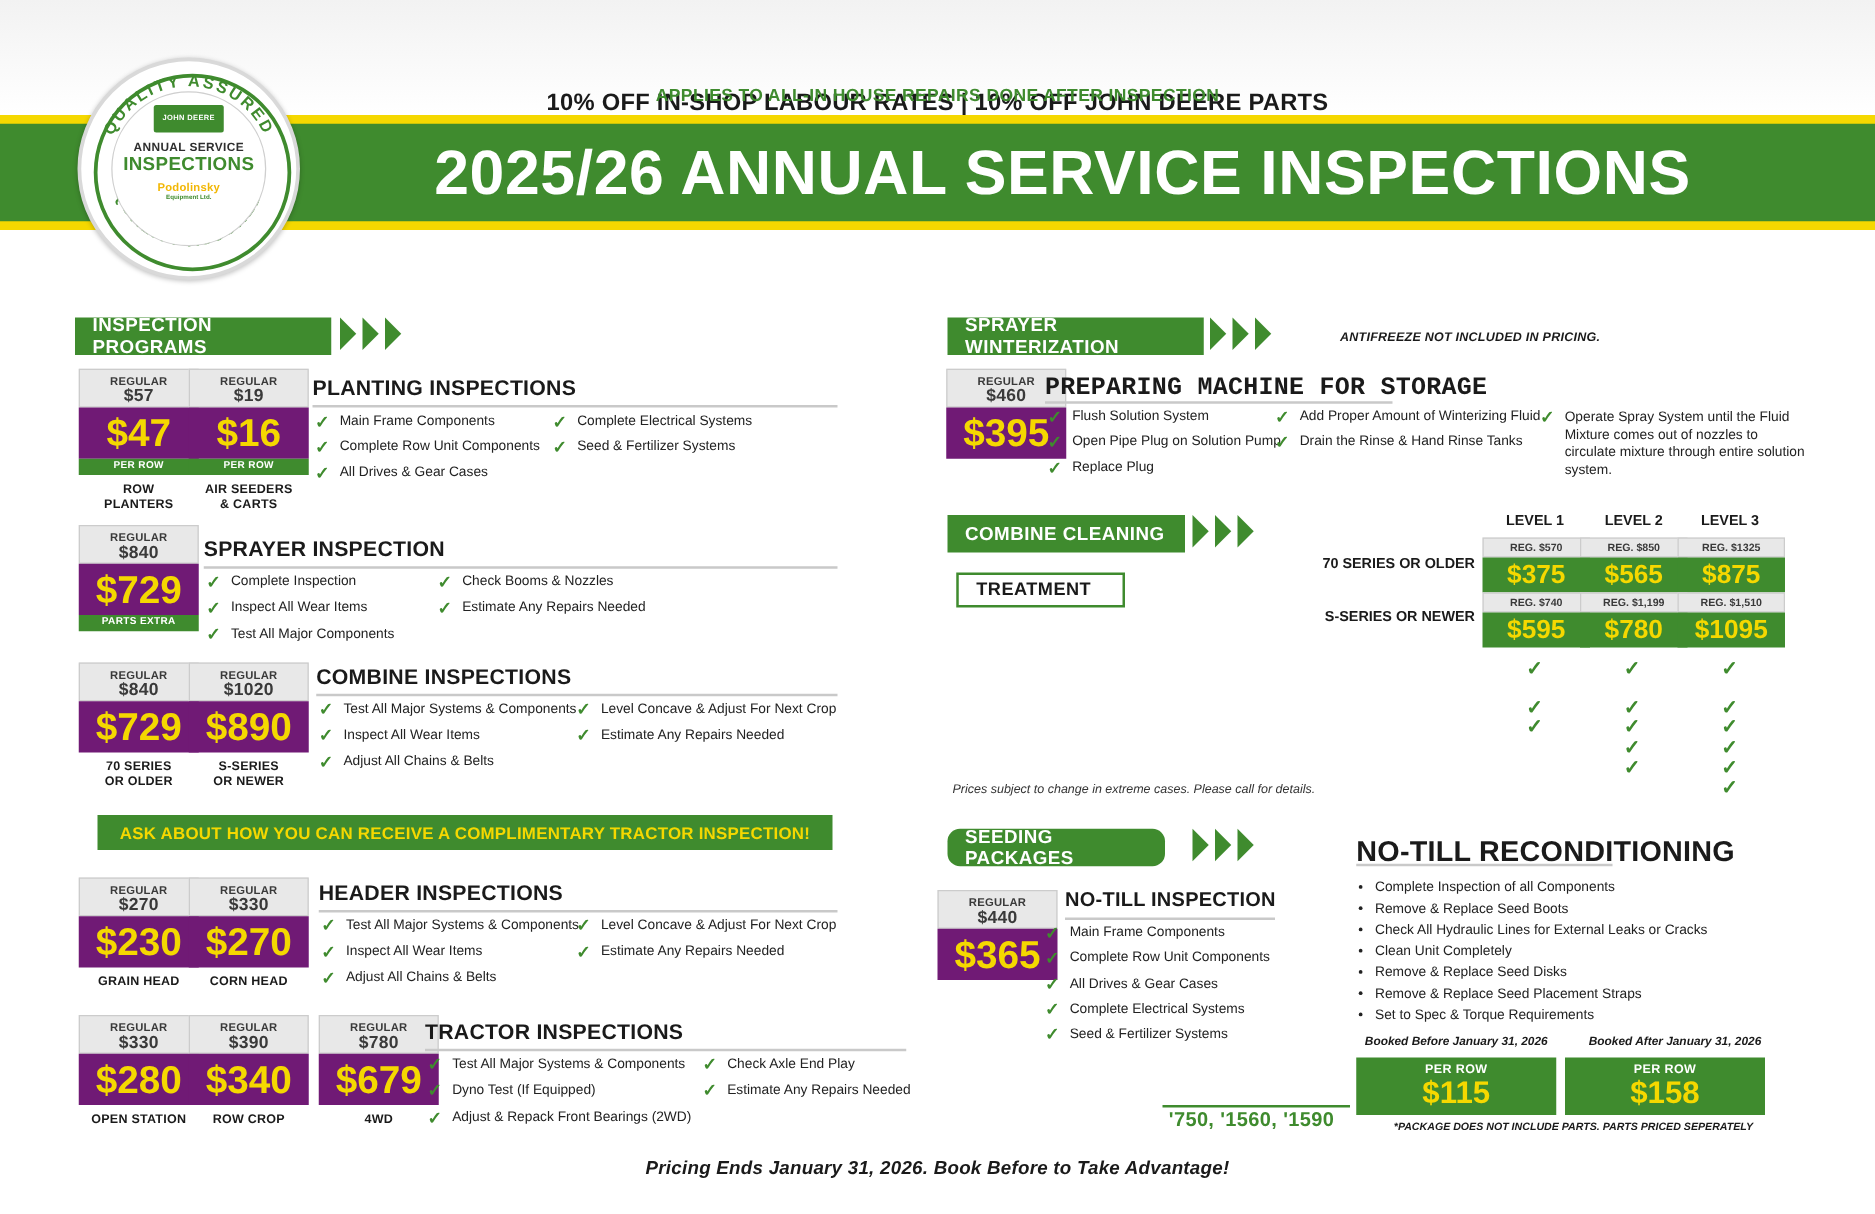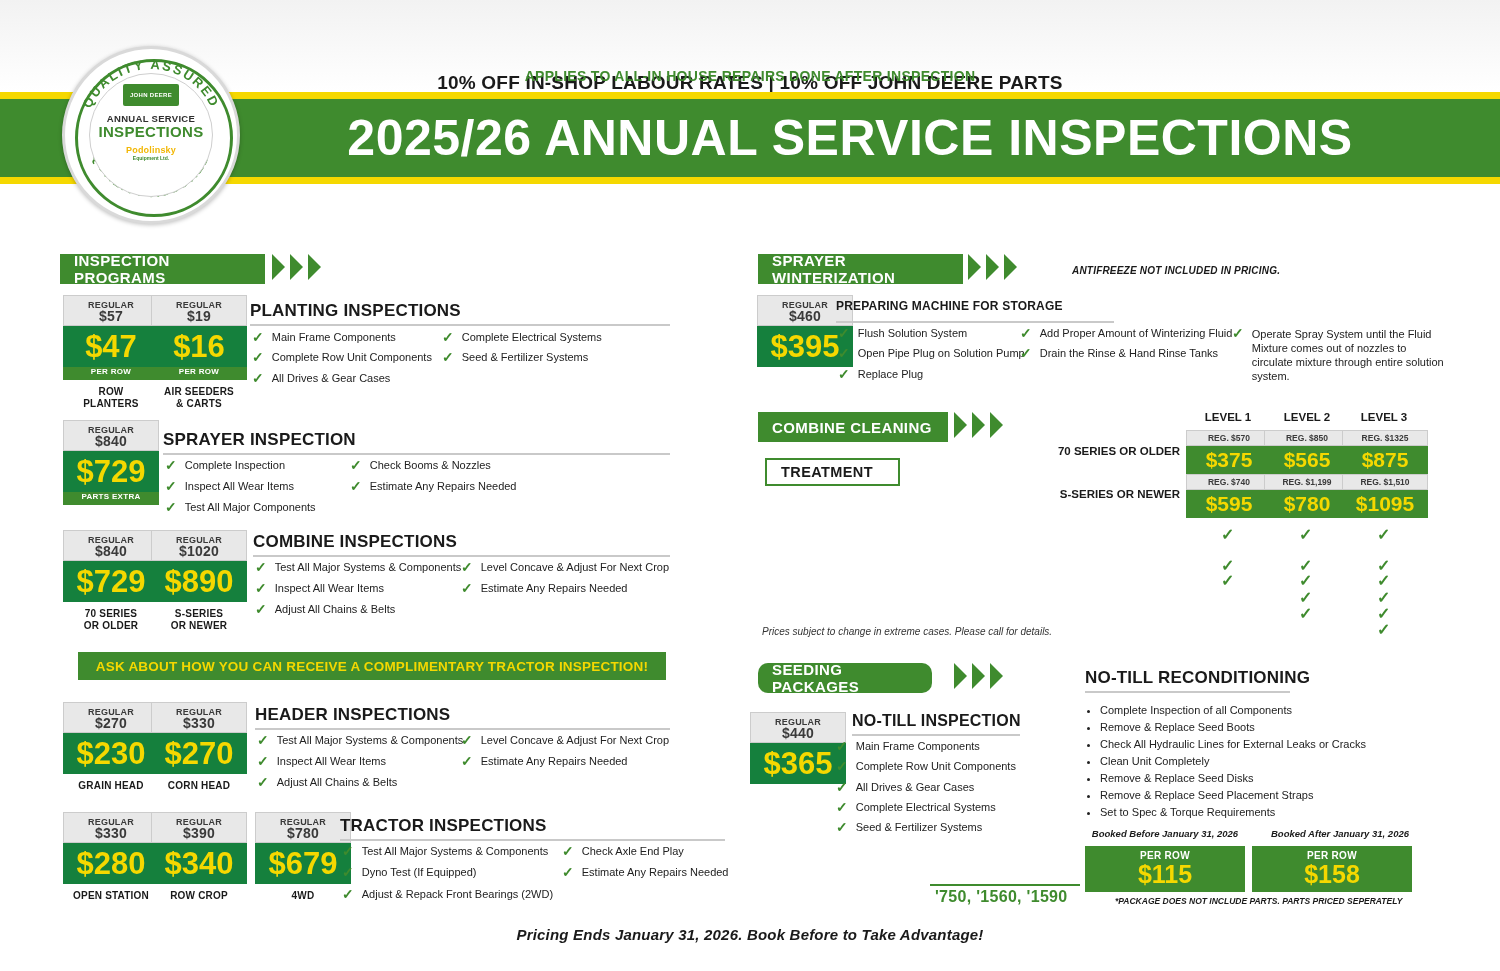--- a/index.html
+++ b/index.html
@@ -81,21 +81,21 @@
   }
 
   
   .pricecard{position:absolute;width:96px;text-align:center;}
   .reg{
     background:#e8e8e8;border:1px solid #cccccc;padding:4px 0 3px;
     font-size:9px;font-weight:bold;color:#3a3a3a;line-height:11px;letter-spacing:.2px;
   }
   .reg .amt{font-size:14px;display:block;}
   .big{
-    background:#15803d;color:#f5d800;font-size:31px;font-weight:bold;
+    background:#701a75;color:#f5d800;font-size:31px;font-weight:bold;
     padding:5px 0 4px;line-height:32px;
   }
   .sub{
     background:#3f8b2e;color:#ffffff;font-size:8px;font-weight:bold;
     padding:0 0 4px;letter-spacing:.3px;
   }
   .cap{
     margin-top:6px;font-size:10px;font-weight:bold;color:#1a1a1a;line-height:12px;letter-spacing:.2px;
   }
 
@@ -390,21 +390,21 @@
   </div>
   <div class="note-bold-ital" style="left:1072px;top:265px;">ANTIFREEZE NOT INCLUDED IN PRICING.</div>
 
   <div class="pricecard" style="left:757px;top:295px;">
     <div class="reg">
       <span>REGULAR</span>
       <span class="amt">$460</span>
     </div>
     <div class="big">$395</div>
   </div>
-  <div class="grp-title" style="left:836px;top:299px;font-size:12px;">PREPARING MACHINE FOR STORAGE</div>
+  <div class="grp-title" style="left:836px;top:299px;font-size:20px;font-family:Liberation Mono, monospace;">PREPARING MACHINE FOR STORAGE</div>
   <div class="rule" style="left:836px;top:321px;width:278px;"></div>
   <div class="chk" style="left:838px;top:327px;">
       <span class="tick">✓</span>
       <span>Flush Solution System</span>
     </div>
   <div class="chk" style="left:838px;top:347px;">
       <span class="tick">✓</span>
       <span>Open Pipe Plug on Solution Pump</span>
     </div>
   <div class="chk" style="left:838px;top:368px;">
@@ -517,21 +517,21 @@
     </div>
   <div class="chk" style="left:836px;top:801px;">
       <span class="tick">✓</span>
       <span>Complete Electrical Systems</span>
     </div>
   <div class="chk" style="left:836px;top:821px;">
       <span class="tick">✓</span>
       <span>Seed &amp; Fertilizer Systems</span>
     </div>
 
-  <div class="grp-title" style="left:1085px;top:668px;font-size:17px;">NO-TILL RECONDITIONING</div>
+  <div class="grp-title" style="left:1085px;top:668px;font-size:23px;">NO-TILL RECONDITIONING</div>
   <div class="rule" style="left:1085px;top:691px;width:205px;"></div>
   <div class="bullets" style="left:1085px;top:704px;width:340px;">
     <ul>
       <li>Complete Inspection of all Components</li>
       <li>Remove &amp; Replace Seed Boots</li>
       <li>Check All Hydraulic Lines for External Leaks or Cracks</li>
       <li>Clean Unit Completely</li>
       <li>Remove &amp; Replace Seed Disks</li>
       <li>Remove &amp; Replace Seed Placement Straps</li>
       <li>Set to Spec &amp; Torque Requirements</li>

